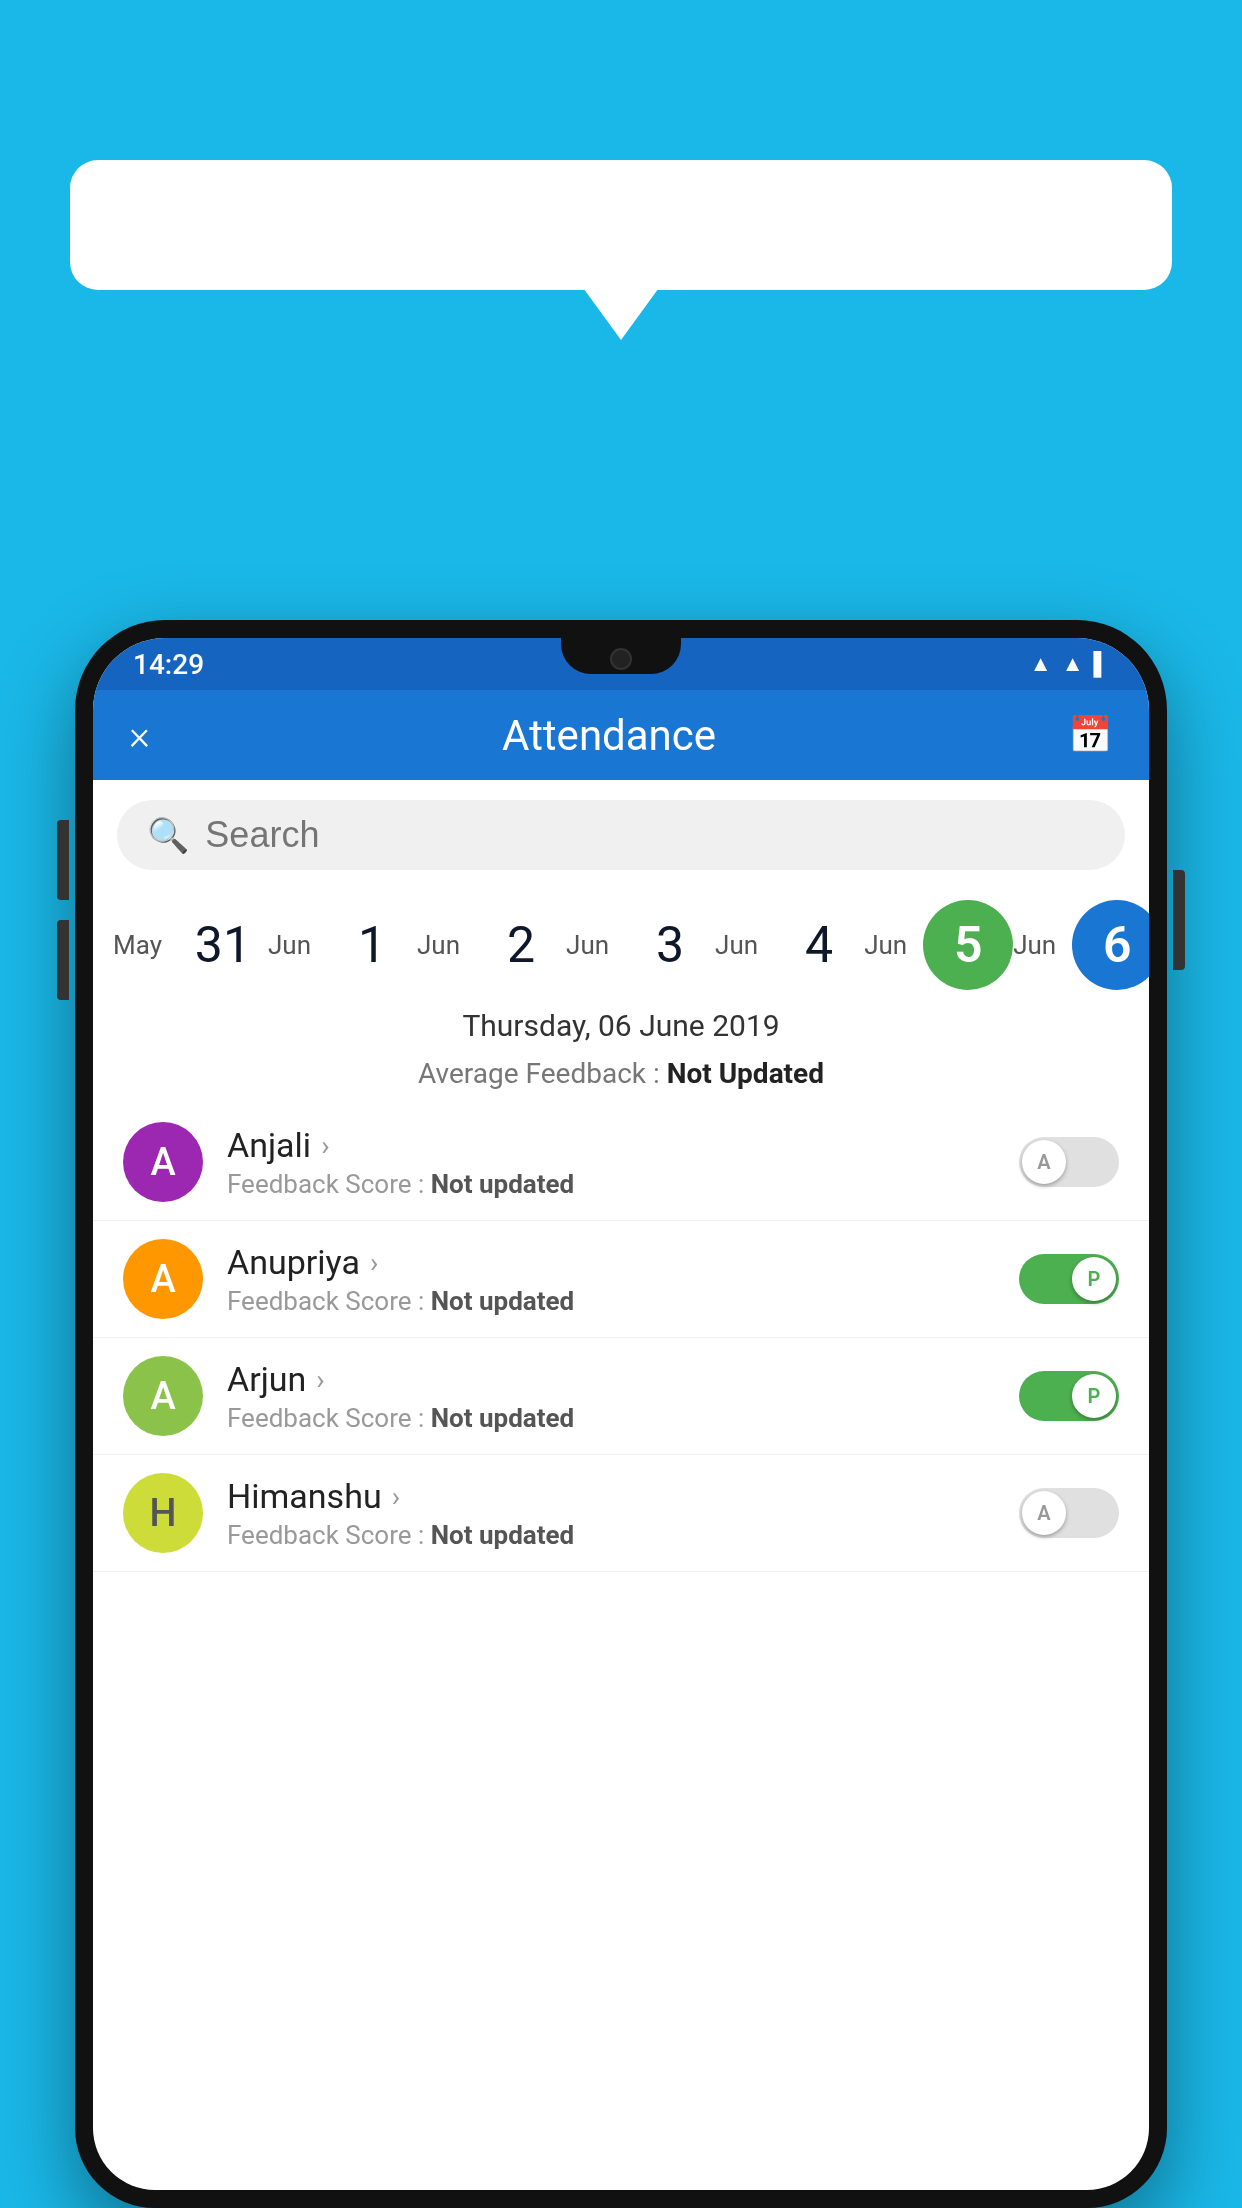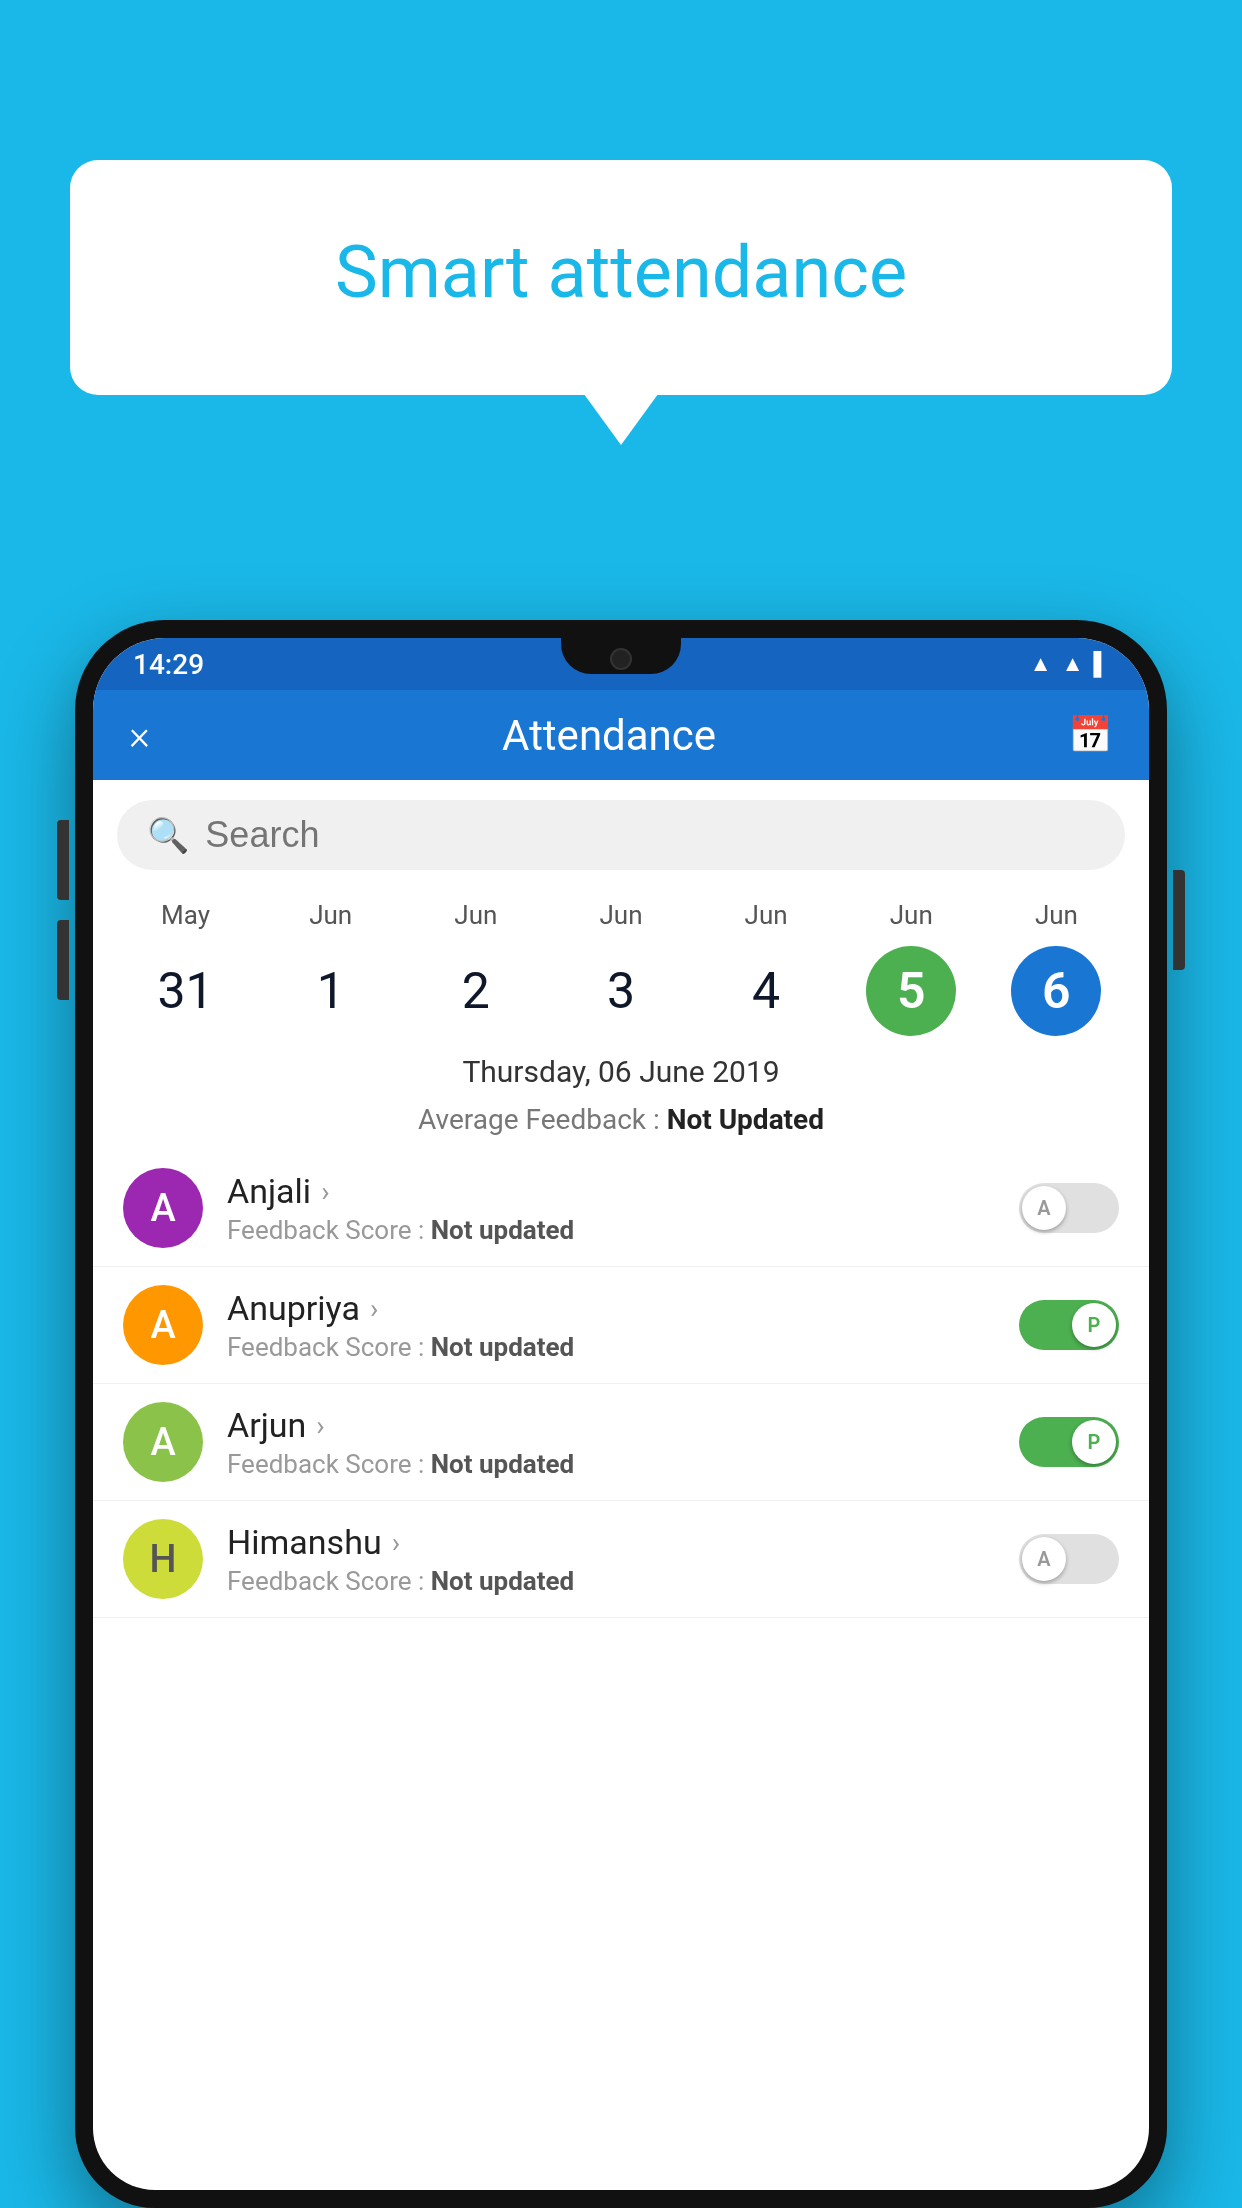--- a/index.html
+++ b/index.html
@@ -192,21 +192,20 @@
     .date-nav {
       display: flex;
       align-items: flex-end;
       justify-content: space-around;
       padding: 10px 20px;
       flex-shrink: 0;
     }
 
     .date-cell {
       display: flex;
-      flex-direction: column;
       align-items: center;
       gap: 16px;
     }
 
     .date-month {
       font-size: 26px;
       color: #555;
     }
 
     .date-day {
@@ -399,21 +398,20 @@
       height: 100px;
       background: #333;
       border-radius: 0 4px 4px 0;
     }
   </style>
 </head>
 <body>
 
 <div class="speech-bubble-container">
   <div class="speech-bubble">
-    <div class="bubble-title">Smart attendance</div>
   </div>
 </div>
 
 <div class="phone-frame">
 
   <div class="phone-btn-vol"></div>
   <div class="phone-btn-vol2"></div>
   <div class="phone-btn-power"></div>
 
   <div class="phone-screen">

